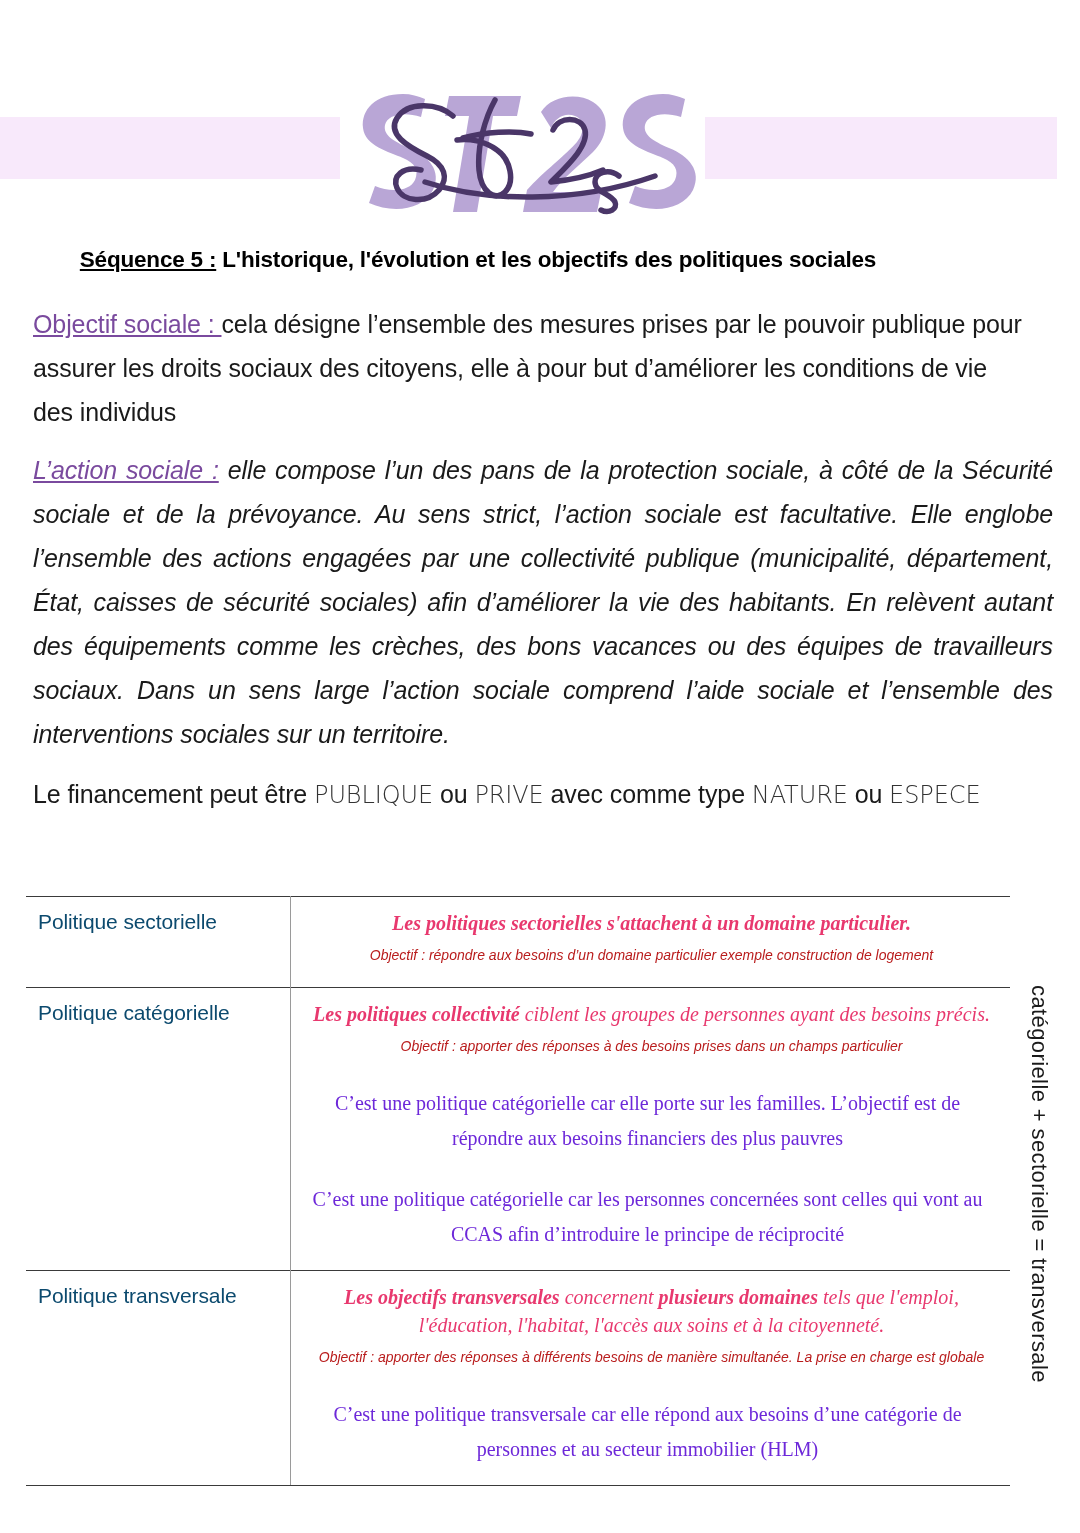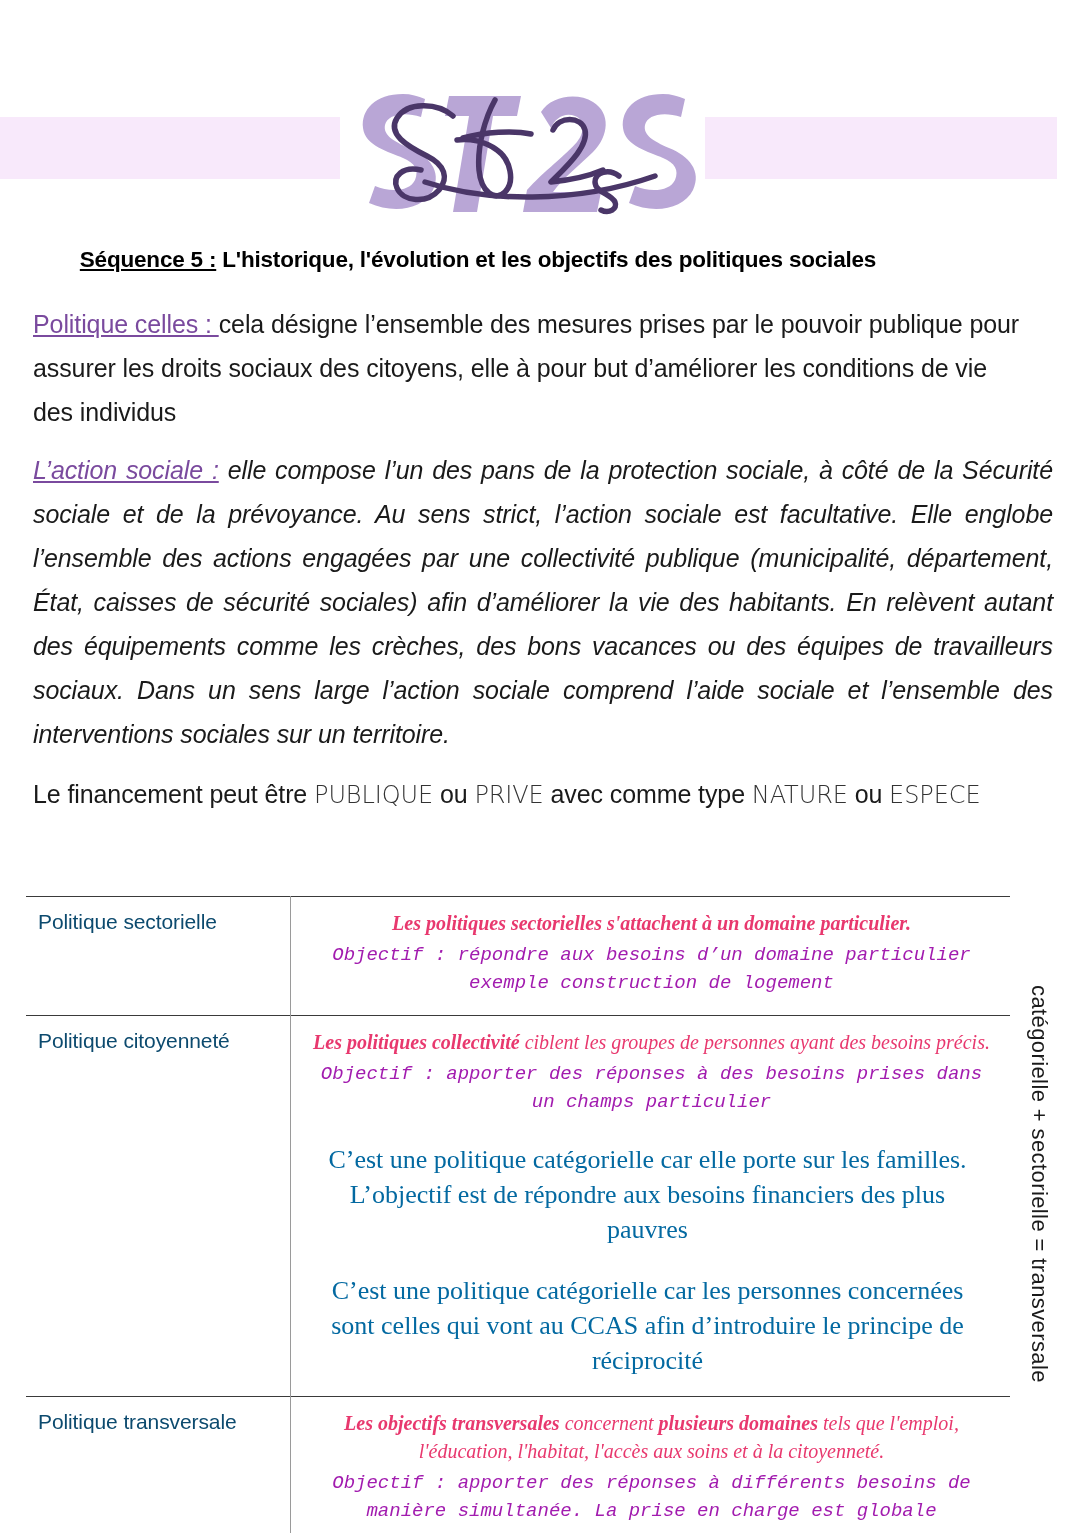--- a/index.html
+++ b/index.html
@@ -109,31 +109,31 @@
   .pinkline {
     font-family: Liberation Serif, serif;
     font-style: italic;
     color: #e8386e;
     font-size: 20px;
     line-height: 28px;
     margin: 2px 0 0 0;
   }
   .pinkline b { font-weight: bold; }
   .objline {
-    font-family: Liberation Mono, monospace;
+    font-family: Liberation Sans, sans-serif;
     font-style: italic;
-    color: #a21caf;
-    font-size: 19px;
+    color: #b91c1c;
+    font-size: 14px;
     line-height: 28px;
     margin: 4px 0 0 0;
   }
   .blackblock {
     font-family: "Liberation Serif", "DejaVu Serif", serif;
-    color: #0369a1;
-    font-size: 26px;
+    color: #6d28d9;
+    font-size: 20px;
     line-height: 35px;
     margin: 26px 8px 0 0;
   }
 
   
   .vnote {
     position: absolute;
     left: 1020px;
     top: 985px;
     width: 40px;
@@ -177,21 +177,21 @@
       </g>
     </svg>
   </div>
 </div>
 
 <div class="doc-title">
   <span class="u">Séquence 5 :</span><span> L'historique, l'évolution et les objectifs des politiques sociales</span>
 </div>
 
 <div class="para" id="p1">
-  <span class="lead">Politique celles : </span><span>cela désigne l’ensemble des mesures prises par le pouvoir publique pour assurer les droits sociaux des citoyens, elle à pour but d’améliorer les conditions de vie des individus</span>
+  <span class="lead">Objectif sociale : </span><span>cela désigne l’ensemble des mesures prises par le pouvoir publique pour assurer les droits sociaux des citoyens, elle à pour but d’améliorer les conditions de vie des individus</span>
 </div>
 
 <div class="para" id="p2">
   <span class="lead">L’action sociale :</span><span> elle compose l’un des pans de la protection sociale, à côté de la Sécurité sociale et de la prévoyance. Au sens strict, l’action sociale est facultative. Elle englobe l’ensemble des actions engagées par une collectivité publique (municipalité, département, État, caisses de sécurité sociales) afin d’améliorer la vie des habitants. En relèvent autant des équipements comme les crèches, des bons vacances ou des équipes de travailleurs sociaux. Dans un sens large l’action sociale comprend l’aide sociale et l’ensemble des interventions sociales sur un territoire.</span>
 </div>
 
 <div class="para" id="p3">
   <span>Le financement peut être </span><span class="light">PUBLIQUE</span><span> ou </span><span class="light">PRIVE</span><span> avec comme type </span><span class="light">NATURE</span><span> ou </span><span class="light">ESPECE</span>
 </div>
 
@@ -200,21 +200,21 @@
     <tr>
       <td class="c1">Politique sectorielle</td>
       <td class="c2">
         <p class="pinkline">
           <b>Les politiques sectorielles s'attachent à un domaine particulier.</b><span></span><b></b><span></span>
         </p>
         <p class="objline">Objectif : répondre aux besoins d’un domaine particulier exemple construction de logement</p>
       </td>
     </tr>
     <tr>
-      <td class="c1">Politique citoyenneté</td>
+      <td class="c1">Politique catégorielle</td>
       <td class="c2">
         <p class="pinkline">
           <b>Les politiques collectivité </b><span>ciblent les groupes de personnes ayant des besoins précis.</span><b></b><span></span>
         </p>
         <p class="objline">Objectif : apporter des réponses à des besoins prises dans un champs particulier</p>
         <p class="blackblock">C’est une politique catégorielle car elle porte sur les familles. L’objectif est de répondre aux besoins financiers des plus pauvres</p>
         <p class="blackblock">C’est une politique catégorielle car les personnes concernées sont celles qui vont au CCAS afin d’introduire le principe de réciprocité</p>
       </td>
     </tr>
     <tr>

